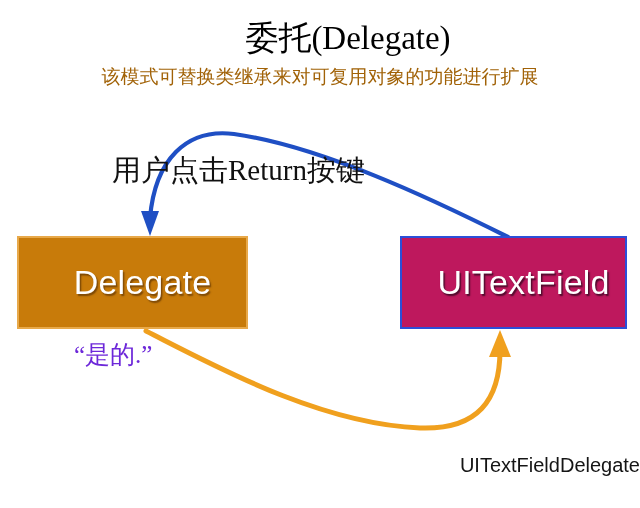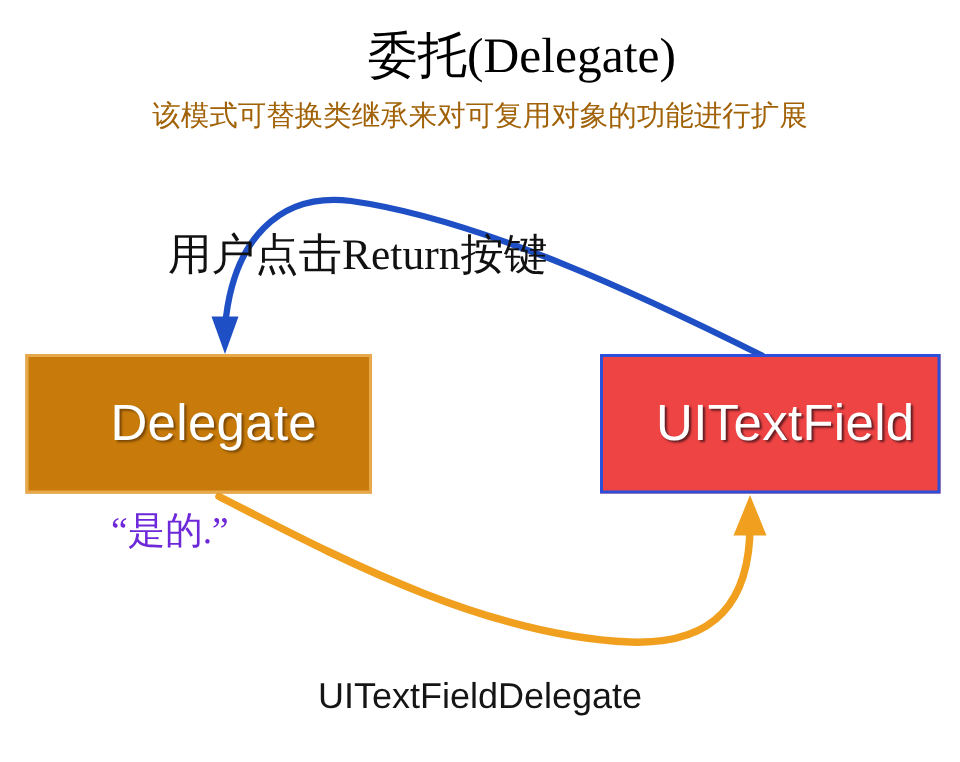--- a/index.html
+++ b/index.html
@@ -73,23 +73,23 @@
     font-size: 25px;
     line-height: 30px;
     color: #6d28d9;
     white-space: nowrap;
   }
   #protocol-label {
     position: absolute;
     left: 0;
     top: 448px;
     width: 640px;
-    text-align: center;
+    text-align: right;
     font-family: "Liberation Sans", sans-serif;
-    font-size: 24px;
+    font-size: 20px;
     line-height: 34px;
     color: #151515;
     white-space: nowrap;
   }
 
   
   .node-box {
     position: absolute;
     box-sizing: border-box;
     display: flex;
@@ -111,21 +111,21 @@
     width: 231px;
     height: 93px;
     background: #C87B0A;
     border: 2px solid #E8A94A;
   }
   #uitextfield-box {
     left: 400px;
     top: 236px;
     width: 227px;
     height: 93px;
-    background: #ef4444;
+    background: #be185d;
     border: 2px solid #2B4FD8;
     text-align: right;
   }
   #uitextfield-box .node-label {
     text-shadow: 1.5px 1.5px 1.5px rgba(0,0,10,0.6);
   }
 
   
   #arrows {
     position: absolute;

